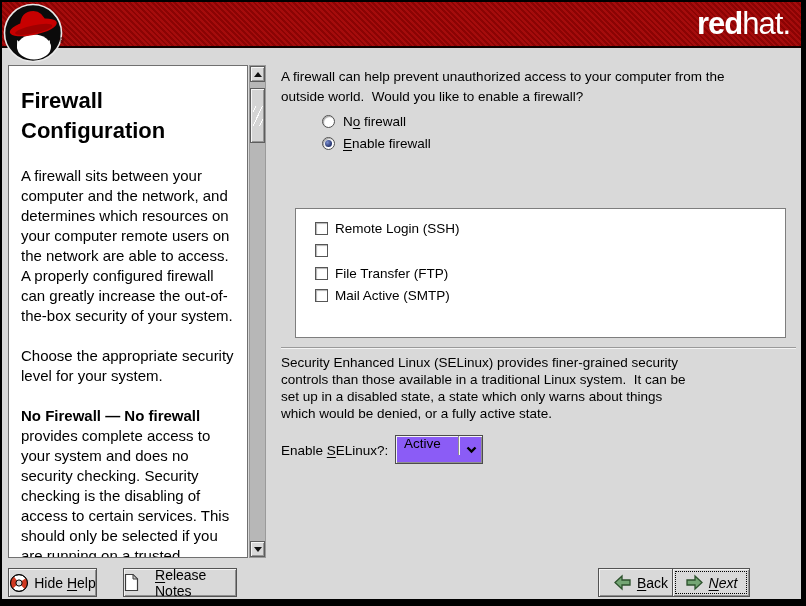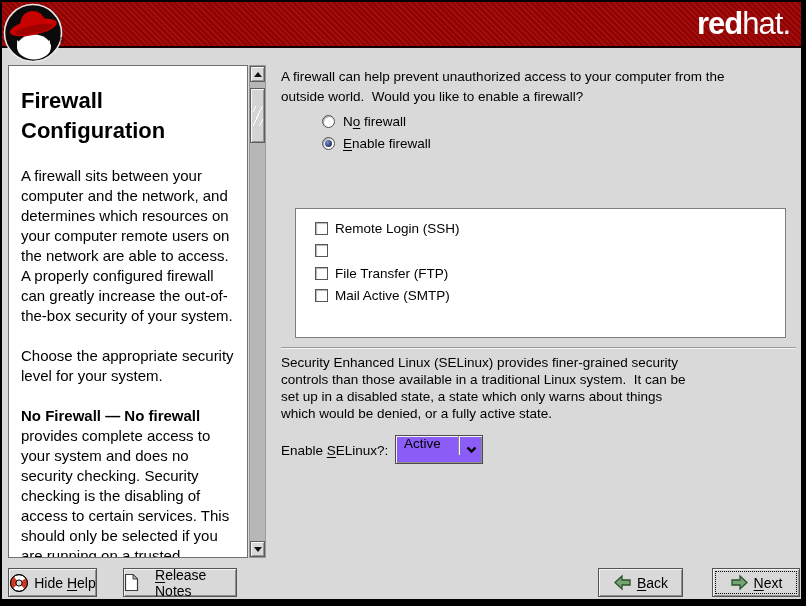--- a/index.html
+++ b/index.html
@@ -73,21 +73,21 @@
   .combo-arrow { width:22px; display:flex; align-items:center; justify-content:center; }
 
   
   .btn { position:absolute; top:566px; height:29px; background:#d9d9d9;
          border:1px solid #535353; box-shadow:inset 1px 1px 0 #f4f4f4, inset -1px -1px 0 #8f8f8f;
          display:flex; align-items:center; justify-content:center; gap:5px;
          font-size:14px; color:#000; cursor:default; }
   .btn-hide-help { left:6px; width:89px; }
   .btn-release { left:121px; width:114px;gap:16px; }
   .btn-back { left:596px; width:85px; }
-  .btn-next { left:710px; width:88px; outline:1px dotted #000; outline-offset:-4px; }
+  .btn-next { left:670px; width:78px; outline:1px dotted #000; outline-offset:-4px;font-style:italic; }
   .icon { display:inline-flex; align-items:center; justify-content:center; }
 </style>
 </head>
 <body>
 
 <div class="frame">
   <div class="window">
 
     <div class="header"></div>
     <svg class="logo" viewBox="0 0 62 62">

